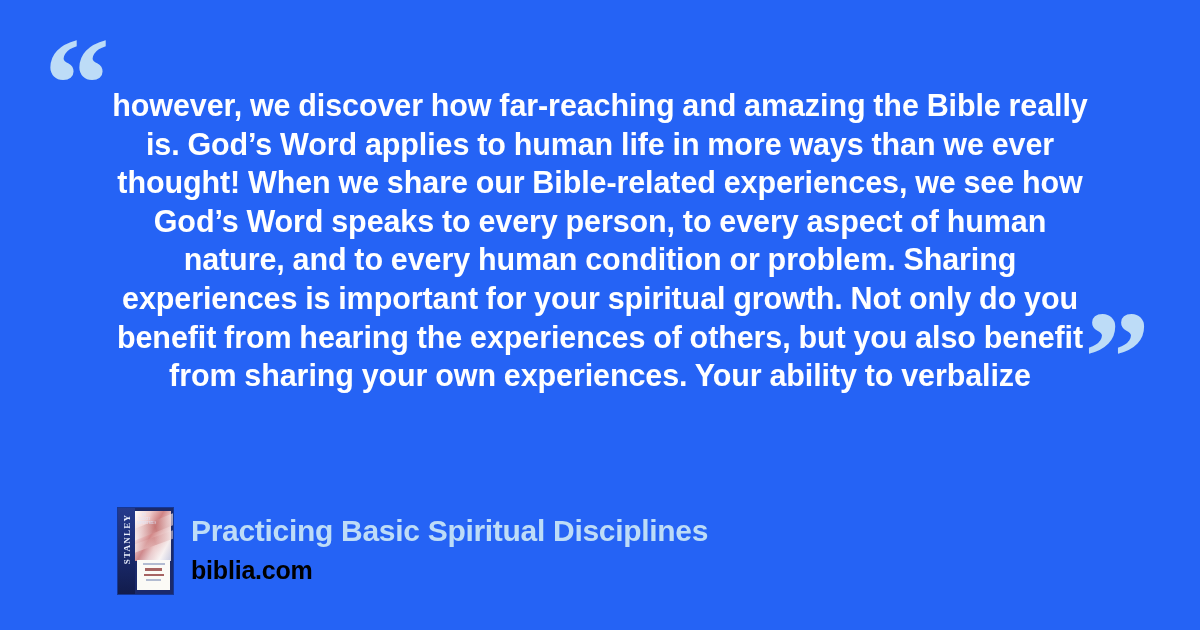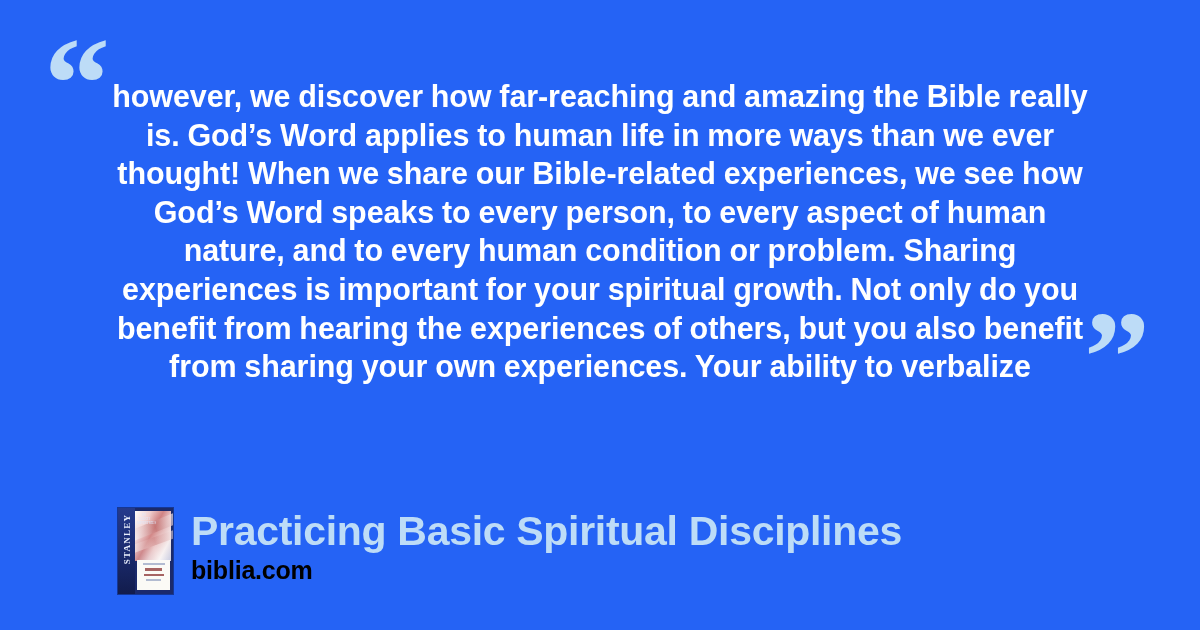--- a/index.html
+++ b/index.html
@@ -48,21 +48,21 @@
 
   .quote-mark.close {
     left: 1084px;
     top: 292px;
     font-size: 132px;
   }
 
   .quote-text {
     position: absolute;
     left: 112px;
-    top: 77px;
+    top: 86px;
     width: 976px;
     text-align: center;
     color: #ffffff;
     font-family: "Liberation Sans", sans-serif;
     font-weight: 700;
     font-size: 30.5px;
     line-height: 38.6px;
     letter-spacing: -0.1px;
     white-space: pre-wrap;
     word-spacing: -0.5px;
@@ -173,21 +173,21 @@
   .footer-text {
     display: flex;
     flex-direction: column;
     justify-content: flex-start;
   }
 
   .book-title {
     color: #bddcf7;
     font-family: "Liberation Sans", sans-serif;
     font-weight: 700;
-    font-size: 41px;
+    font-size: 30px;
     line-height: 46px;
     letter-spacing: -0.3px;
     white-space: nowrap;
   }
 
   .site-name {
     margin-top: 2px;
     color: #000000;
     font-family: "Liberation Sans", sans-serif;
     font-weight: 700;

